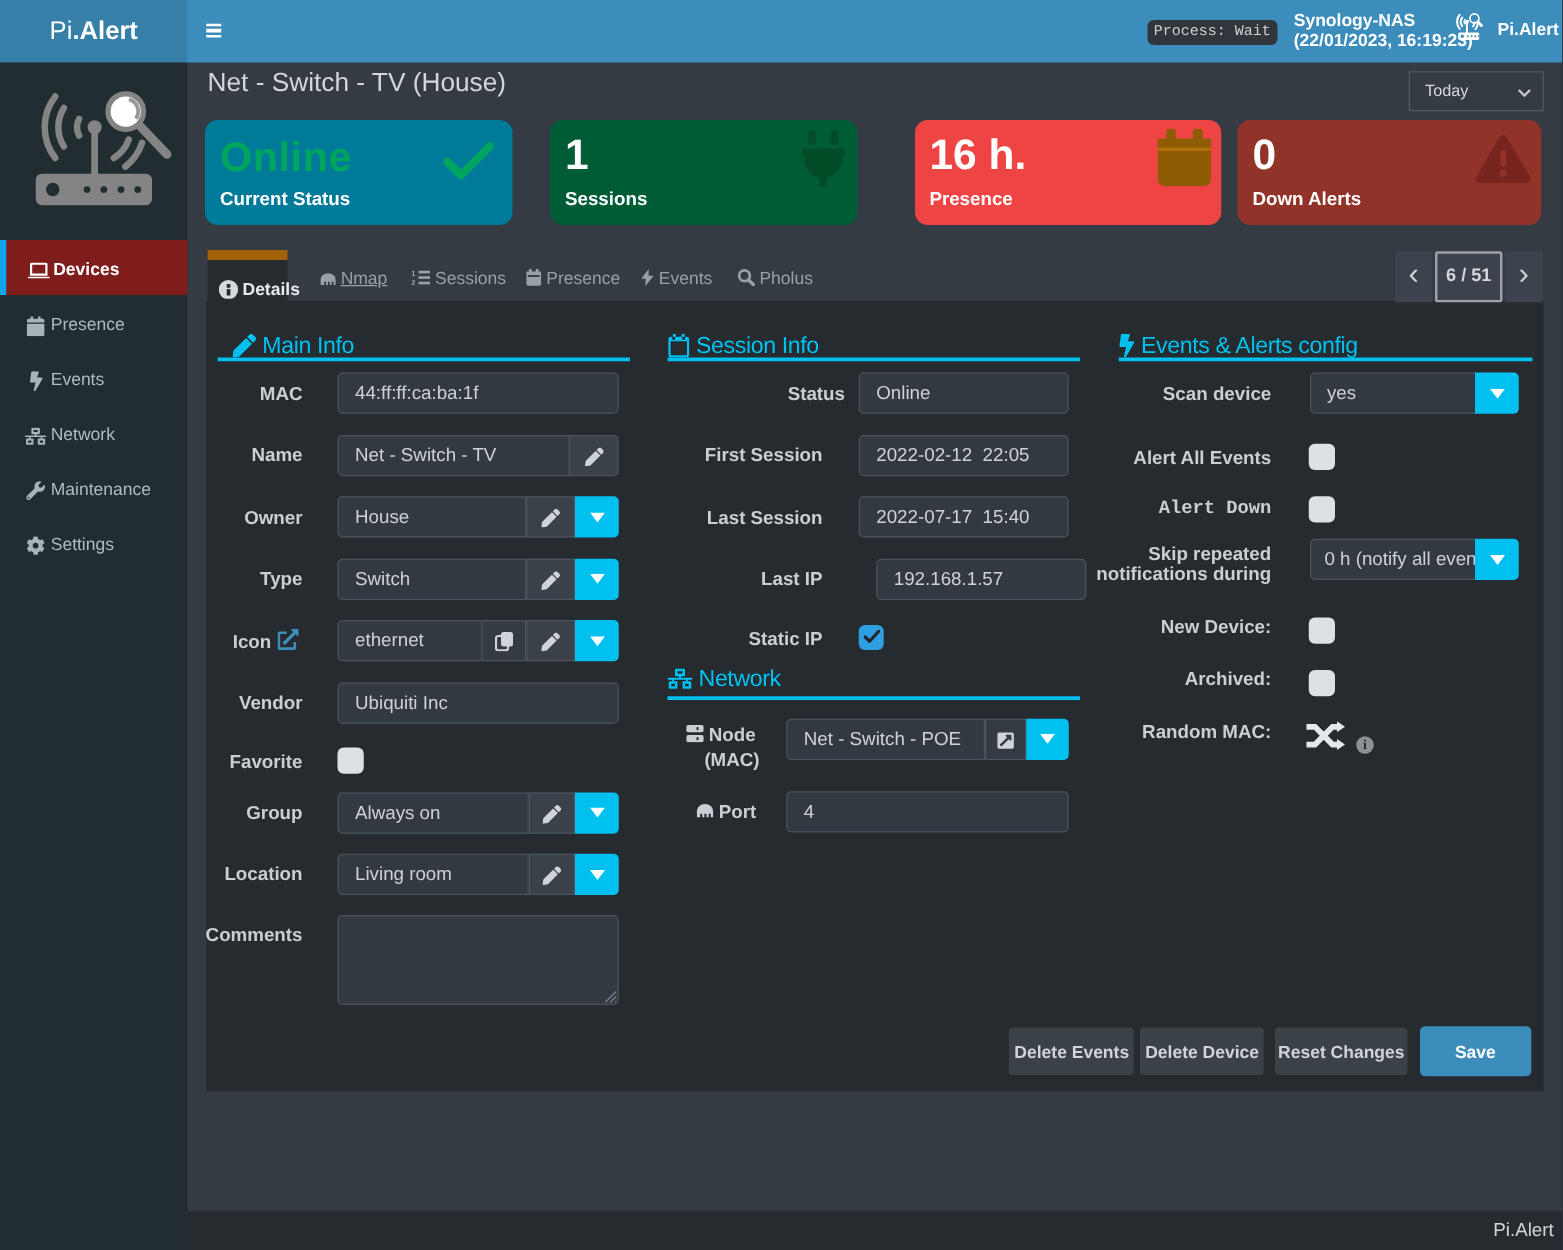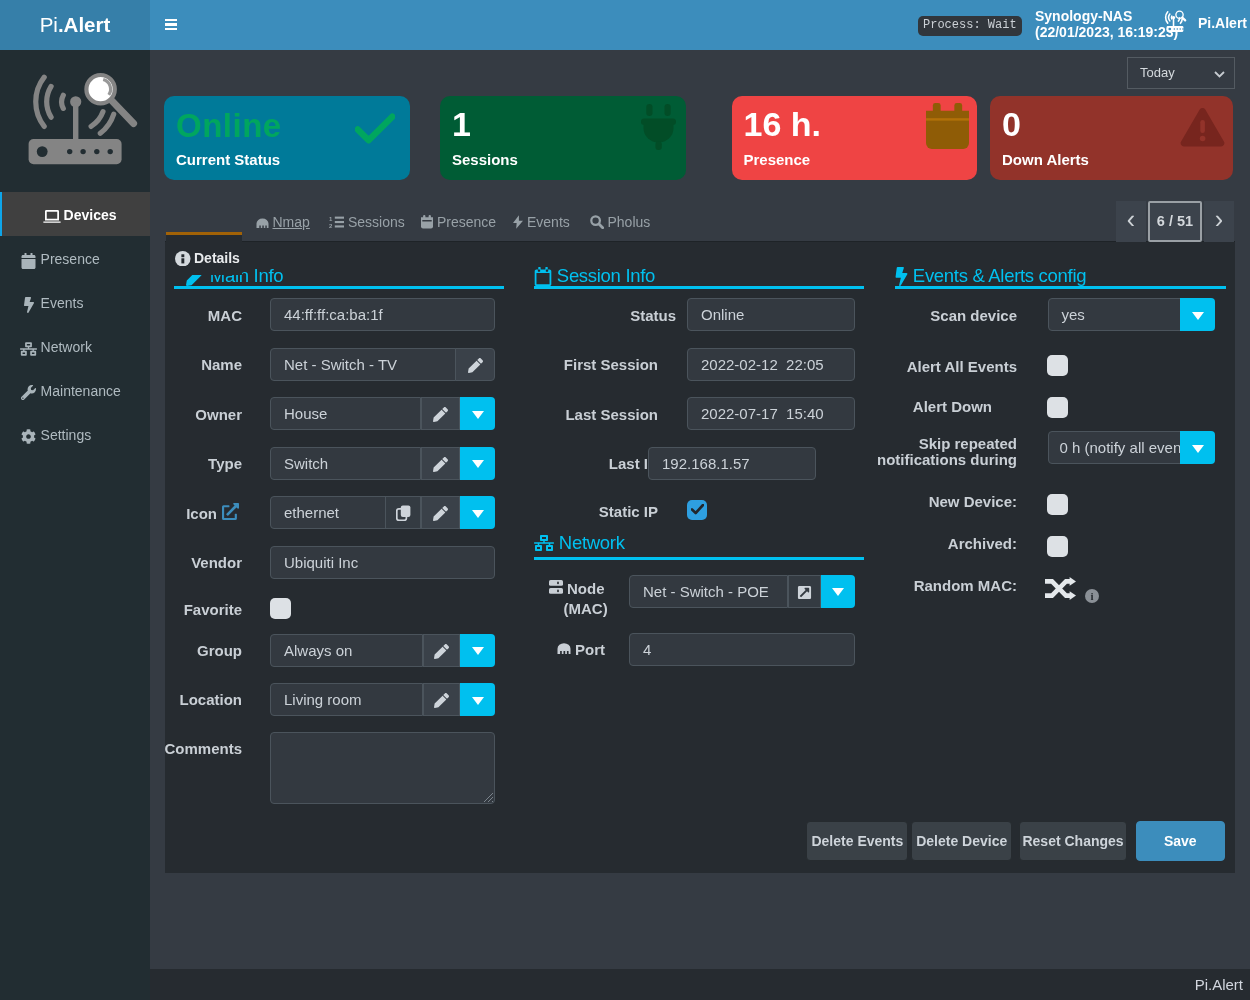--- a/index.html
+++ b/index.html
@@ -20,41 +20,41 @@
              font-size:14px; line-height:15.5px; white-space:nowrap; }
   #navlogo { position:absolute; left:1163px; top:6.5px; }
   #navtitle { position:absolute; left:1198px; top:15px; color:#fff; font-weight:bold; font-size:14px; }
 
   
   #sidebar { position:absolute; left:0; top:50px; width:150px; height:950px; background:#222d32; }
   #biglogo { position:absolute; left:10px; top:5px; }
   #menu { position:absolute; left:0; top:142px; width:150px; }
   .mitem { position:relative; height:44px; line-height:44px; color:#b0bbc1; font-size:14px; }
   .mitem .mico { display:inline-block; width:18px; margin-left:19.7px; margin-right:-1px; text-align:center; vertical-align:middle; }
-  .mitem.active { background:#404040; color:#fff; border-left:2px solid #0ea5e9;padding-left:24px; }
+  .mitem.active { background:#7f1d1d; color:#fff; border-left:5px solid #0ea5e9; }
   .mitem.active .mico { margin-left:16.7px; }
   .mitem svg { vertical-align:middle; }
   .mtext { vertical-align:middle; }
 
   
   #title { position:absolute; left:166px; top:55px; color:#d2d6de; font-size:21px; font-weight:normal; }
   #todaysel { position:absolute; left:1127px; top:57px; width:108px; height:32px; border:1px solid #545b62;
               color:#d4d9dd; font-size:13px; line-height:30px; padding-left:12px; }
   #todaysel .car { position:absolute; right:9px; top:13px; display:block; line-height:0; }
 
   
   .card { position:absolute; top:96px; width:245.5px; height:84px; border-radius:10px; color:#fff; }
   .card .big { position:absolute; left:12px; top:11px; font-size:34px; font-weight:bold; line-height:1; }
   .card .lbl { position:absolute; left:12px; top:55px; font-size:15px; font-weight:bold; }
   .card .cico { position:absolute; }
 
   
   #tabrow { position:absolute; left:165px; top:200px; width:1070px; height:43px; }
   .tab { position:absolute; top:0; height:40px; color:#98a1a7; font-size:14px; white-space:nowrap; }
-  #tab-details { left:1px; width:76px; height:43px; background:#262b30; border-top:3px solid #a16207; color:#e9ebed; z-index:2;margin-top:32px; }
+  #tab-details { left:1px; width:64px; height:43px; background:#262b30; border-top:8px solid #a16207; color:#e9ebed; z-index:2; }
   #pager { position:absolute; left:1116px; top:201px; height:41px; }
 
   
   #panel { position:absolute; left:165px; top:242px; width:1070px; height:630.5px; background:#262b30; z-index:0; }
 
   .sech { position:absolute; color:#00c0ef; font-size:18.5px; letter-spacing:-0.3px; }
   .sech svg { vertical-align:-4px; margin-right:0; }
   .underl { position:absolute; height:3px; background:#00c0ef; }
 
   .flabel { position:absolute; color:#c9cfd5; font-weight:bold; font-size:15px; text-align:right; }
@@ -167,20 +167,21 @@
       </div>
       <div class="mitem">
         <span class="mico"><svg width="15" height="15" viewBox="0 0 512 512" fill="#a9b4ba">
               <path d="M487.4 315.7l-42.6-24.6c4.3-23.2 4.3-47 0-70.2l42.6-24.6c4.9-2.8 7.1-8.6 5.5-14-11.1-35.6-30-67.8-54.7-94.6-3.8-4.1-10-5.1-14.8-2.3L380.8 110c-17.9-15.4-38.5-27.3-60.8-35.1V25.8c0-5.6-3.9-10.5-9.4-11.7-36.7-8.2-74.3-7.8-109.2 0-5.5 1.2-9.4 6.1-9.4 11.7V75c-22.2 7.9-42.8 19.8-60.8 35.1L88.7 85.5c-4.9-2.8-11-1.9-14.8 2.3-24.7 26.7-43.6 58.9-54.7 94.6-1.7 5.4.6 11.2 5.5 14L67.3 221c-4.3 23.2-4.3 47 0 70.2l-42.6 24.6c-4.9 2.8-7.1 8.6-5.5 14 11.1 35.6 30 67.8 54.7 94.6 3.8 4.1 10 5.1 14.8 2.3l42.6-24.6c17.9 15.4 38.5 27.3 60.8 35.1v49.2c0 5.6 3.9 10.5 9.4 11.7 36.7 8.2 74.3 7.8 109.2 0 5.5-1.2 9.4-6.1 9.4-11.7v-49.2c22.2-7.9 42.8-19.8 60.8-35.1l42.6 24.6c4.9 2.8 11 1.9 14.8-2.3 24.7-26.7 43.6-58.9 54.7-94.6 1.5-5.5-.7-11.3-5.6-14.1zM256 336c-44.1 0-80-35.9-80-80s35.9-80 80-80 80 35.9 80 80-35.9 80-80 80z"></path>
             </svg></span>
         <span class="mtext">Settings</span>
       </div>
     </div>
   </div>
 
+  <h1 id="title">Net - Switch - TV (House)</h1>
   <div id="todaysel">Today<span class="car"><svg width="11" height="7" viewBox="0 0 11 7">
           <path d="M1 1 L5.5 5.5 L10 1" fill="none" stroke="#c6cbd0" stroke-width="1.8"></path>
         </svg></span></div>
 
   <div id="cards">
     <div class="card" style="left:164px; background:#007a99;">
       <div class="big" style="color:#00a65f; font-size:33px; top:13px; letter-spacing:0.5px;">Online</div>
       <div class="lbl">Current Status</div>
       <svg class="cico" style="right:15px; top:17px;" width="40" height="31" viewBox="0 0 44 34">
         <path d="M3 18 L15 30 L41 4" fill="none" stroke="#00a65f" stroke-width="7" stroke-linecap="round" stroke-linejoin="round"></path>
@@ -388,21 +389,21 @@
     <div class="flabel" style="left:546px; top:307px; width:130px;">Status</div>
     <div class="finput" style="left:687px; top:298px; width:168px;">Online</div>
 
     <div class="flabel" style="left:528px; top:356px; width:130px;">First Session</div>
     <div class="finput" style="left:687px; top:347.5px; width:168px;">2022-02-12&nbsp; 22:05</div>
 
     <div class="flabel" style="left:528px; top:406px; width:130px;">Last Session</div>
     <div class="finput" style="left:687px; top:397px; width:168px;">2022-07-17&nbsp; 15:40</div>
 
     <div class="flabel" style="left:528px; top:455px; width:130px;">Last IP</div>
-    <div class="finput" style="left:648px; top:446.5px; width:168px;">192.168.1.57</div>
+    <div class="finput" style="left:701px; top:446.5px; width:168px;">192.168.1.57</div>
 
     <div class="flabel" style="left:528px; top:503px; width:130px;">Static IP</div>
     <div class="cbox checked" style="left:687px; top:499.5px; width:20px; height:20px;">
       <svg width="13" height="11" viewBox="0 0 13 11" style="margin:4.5px 0 0 3.5px">
           <path d="M1 5.5 L4.7 9 L12 1" fill="none" stroke="#22272c" stroke-width="2.6" stroke-linecap="round" stroke-linejoin="round"></path>
         </svg>
     </div>
 
     <div class="sech" style="left:534px; top:532px;">
       <svg width="20" height="20" viewBox="0 0 640 512" fill="#00c0ef">
@@ -451,21 +452,21 @@
     <div class="finput" style="left:1047.5px; top:298px; width:133px; border-radius:4px 0 0 4px;">yes</div>
     <div class="cyanbtn" style="left:1180.3px; top:298px; width:34.5px;">
         <span class="car"><svg width="12" height="8" viewBox="0 0 12 8">
             <path d="M0 0 h12 l-6 8 z" fill="#fff"></path>
           </svg></span>
       </div>
 
     <div class="flabel" style="left:887px; top:358px; width:130px;">Alert All Events</div>
     <div class="cbox" style="left:1046.5px; top:355px;"></div>
 
-    <div class="flabel" style="left:862px; top:398px; width:130px;">Alert Down</div>
+    <div class="flabel" style="left:887px; top:398px; width:130px;font-family:Liberation Mono, monospace;">Alert Down</div>
     <div class="cbox" style="left:1046.5px; top:396.5px;"></div>
 
     <div class="flabel" style="left:857px; top:436px; width:160px; line-height:16px;">Skip repeated<br>notifications during</div>
     <div class="finput" style="left:1047.5px; top:431px; width:133px; border-radius:4px 0 0 4px; padding-left:11px; padding-right:0;">0 h (notify all event</div>
     <div class="cyanbtn" style="left:1180.3px; top:431px; width:34.5px;">
         <span class="car"><svg width="12" height="8" viewBox="0 0 12 8">
             <path d="M0 0 h12 l-6 8 z" fill="#fff"></path>
           </svg></span>
       </div>
 

